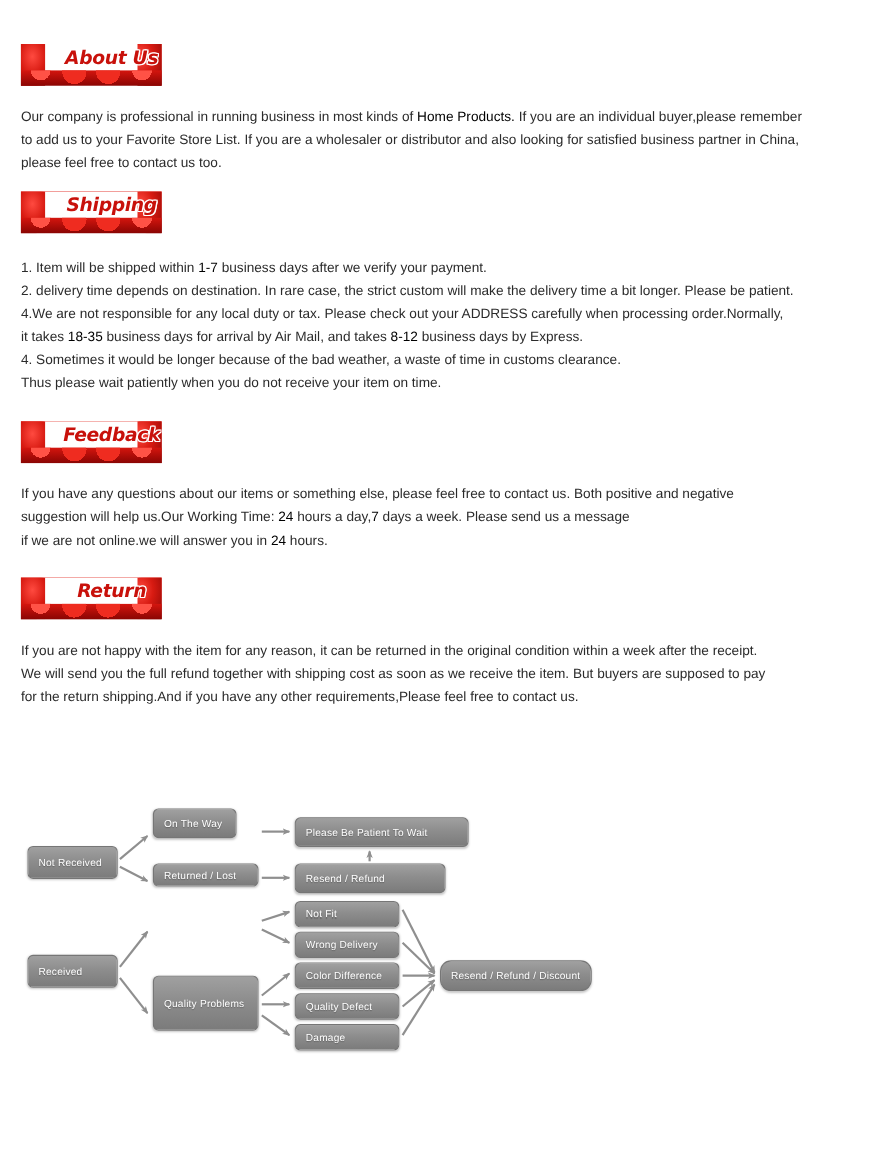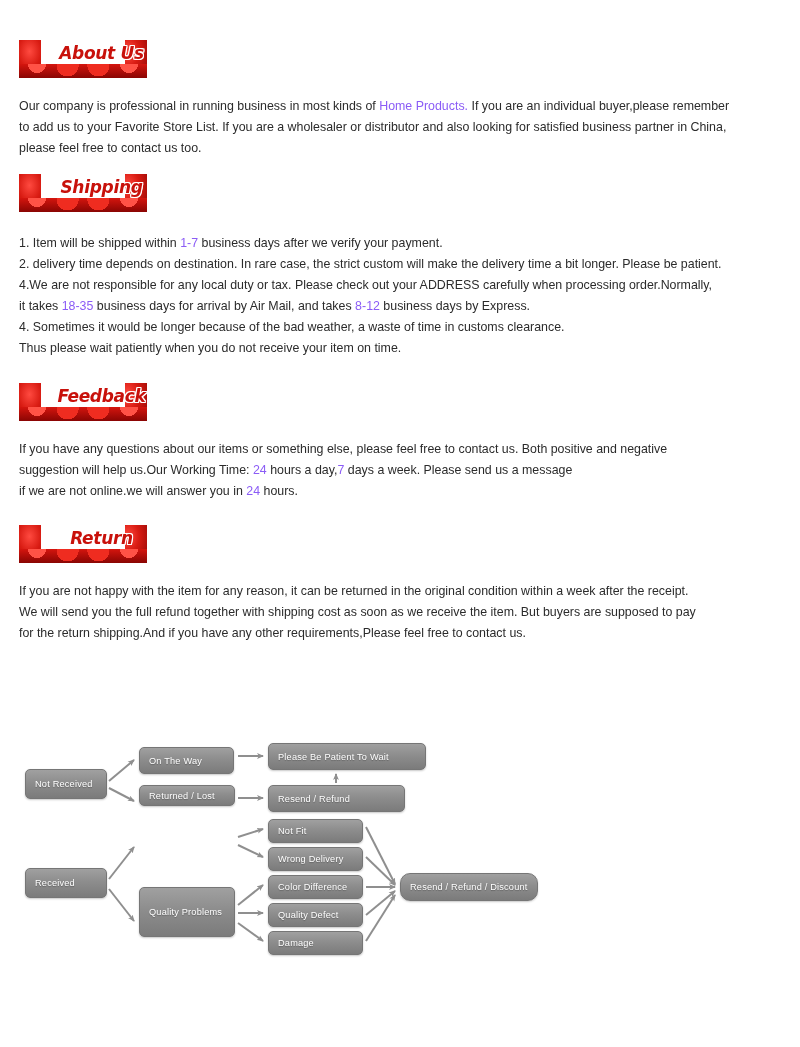--- a/index.html
+++ b/index.html
@@ -85,21 +85,21 @@
   
   .section { position: absolute; left: 0; top: 0; }
   .copy {
     margin-left: 19px;
     font-size: 12.4px;
     line-height: 21px;
     color: #2b2b2b;
     font-family: "Liberation Sans", sans-serif;
   }
   .copy p { margin: 0; }
-  .hl { color: #8b5cf6; }
+  .hl { color: #000000; }
 
   
   .flow {
     position: absolute;
     left: 20px;
     top: 735px;
     width: 540px;
     height: 230px;
   }
   .node {
@@ -227,21 +227,21 @@
         <path d="M346,92 L375,149"></path>
         <path d="M346,122 L375,150"></path>
         <path d="M346,152 L375,152"></path>
         <path d="M346,180 L375,156"></path>
         <path d="M346,206 L375,160"></path>
       </g>
     </svg>
   <div class="node" style="left: 5px; top: 34px; width: 82px; height: 30px;">
         <span class="txt">Not Received</span>
       </div>
-      <div class="node" style="left: 119px; top: 12px; width: 95px; height: 27px;">
+      <div class="node" style="left: 119px; top: 0; width: 76px; height: 27px;">
         <span class="txt">On The Way</span>
       </div>
       <div class="node" style="left: 119px; top: 50px; width: 96px; height: 21px;">
         <span class="txt">Returned / Lost</span>
       </div>
       <div class="node" style="left: 248px; top: 8px; width: 158px; height: 27px;">
         <span class="txt">Please Be Patient To Wait</span>
       </div>
       <div class="node" style="left: 248px; top: 50px; width: 137px; height: 27px;">
         <span class="txt">Resend / Refund</span>

